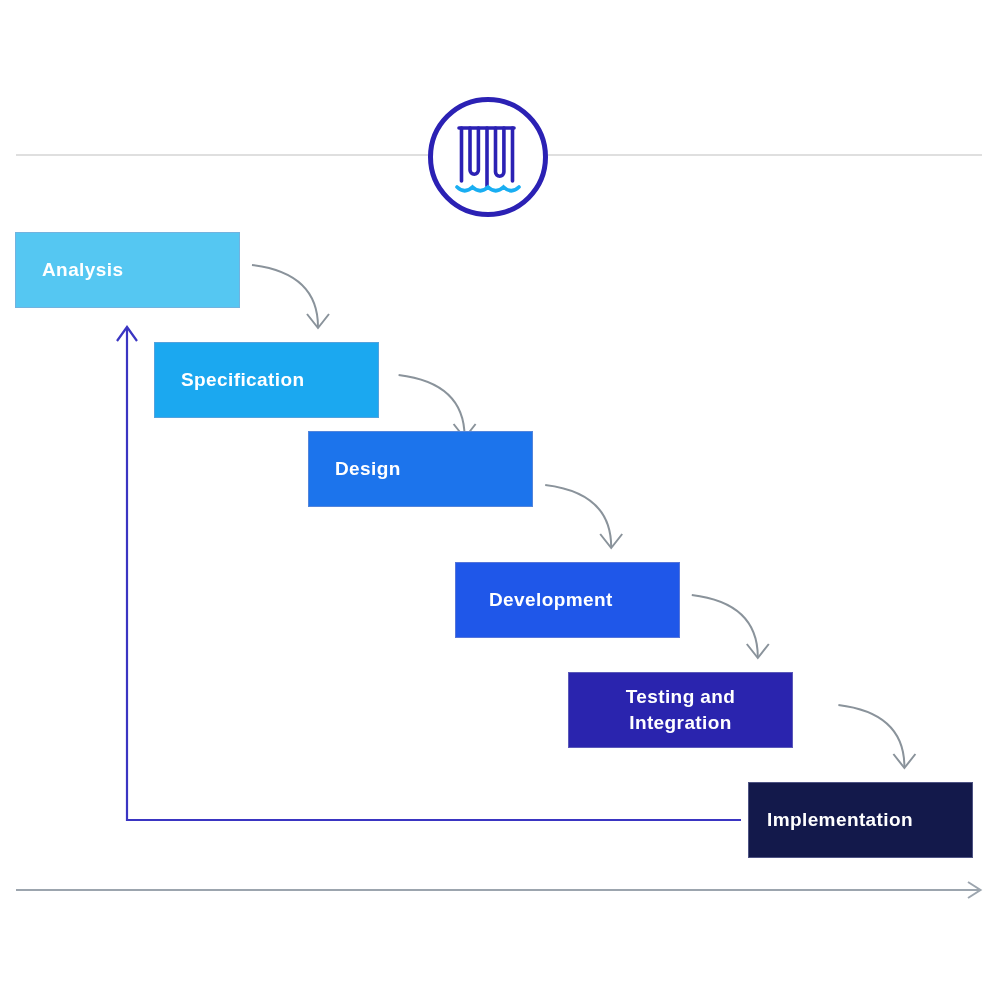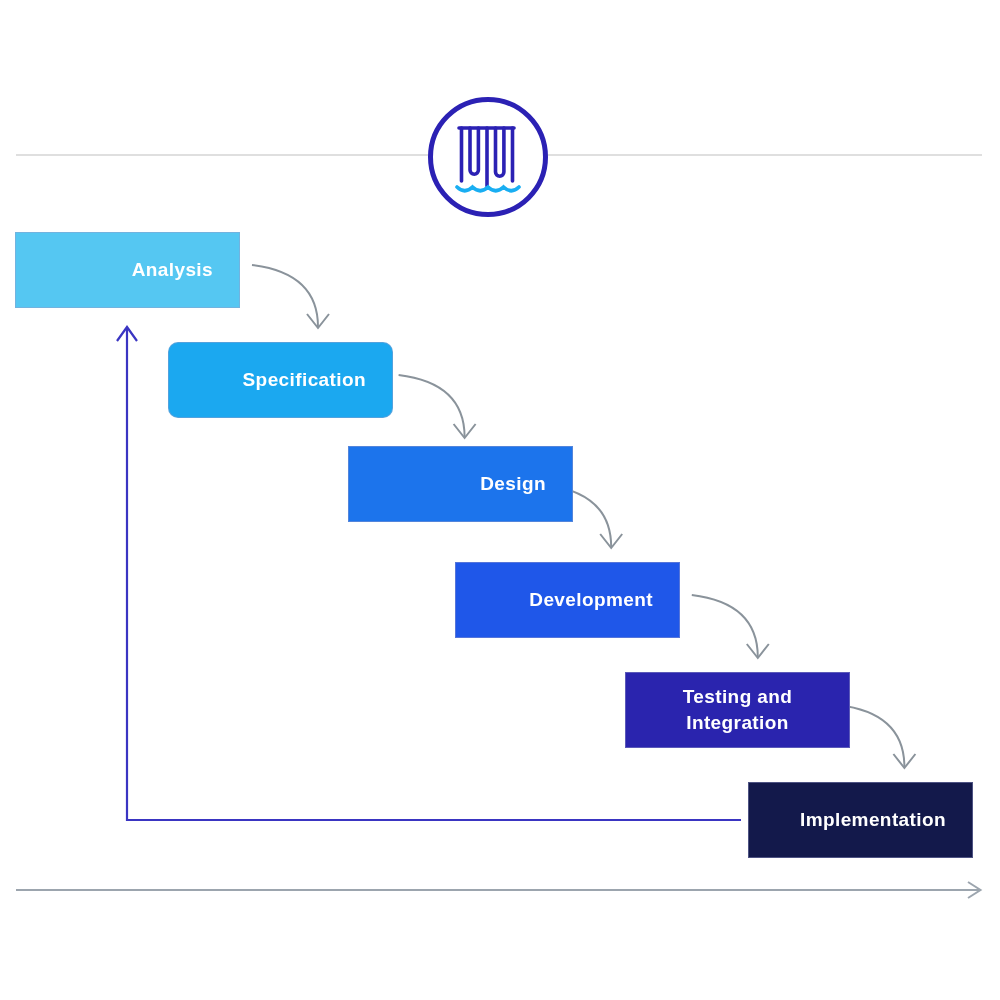--- a/index.html
+++ b/index.html
@@ -1,27 +1,27 @@
 <!DOCTYPE html>
 <html><head>
 <meta charset="utf-8">
 <style>
   html,body{margin:0;padding:0;background:#fff;}
   #page{position:relative;width:1000px;height:1000px;background:#fff;overflow:hidden;
         font-family:"Liberation Sans",sans-serif;}
   #chrome-svg{position:absolute;left:0;top:0;width:1000px;height:1000px;}
   .stage{position:absolute;width:225px;height:76px;box-sizing:border-box;
-         display:flex;align-items:center;justify-content:flex-end;text-align:center;
+         display:flex;align-items:center;justify-content:flex-start;text-align:center;
          padding:0 26px;border:1px solid rgba(150,155,200,.45);
          font-size:19px;font-weight:700;line-height:1.35;letter-spacing:.4px;}
   .s0{left:15px;top:232px;}
-  .s1{left:168px;top:342px;border-radius:10px;}
-  .s2{left:308px;top:446px;margin-left:40px;}
+  .s1{left:154px;top:342px;}
+  .s2{left:308px;top:431px;}
   .s3{left:455px;top:562px;}
-  .s4{left:625px;top:672px;}
+  .s4{left:568px;top:672px;}
   .s5{left:748px;top:782px;}
 </style>
 </head>
 <body>
 
 <div id="page">
 
   <svg id="chrome-svg" viewBox="0 0 1000 1000">
 
     <line x1="16" y1="155" x2="982" y2="155" stroke-width="1.6" style="stroke: rgb(213, 213, 213);"></line>

